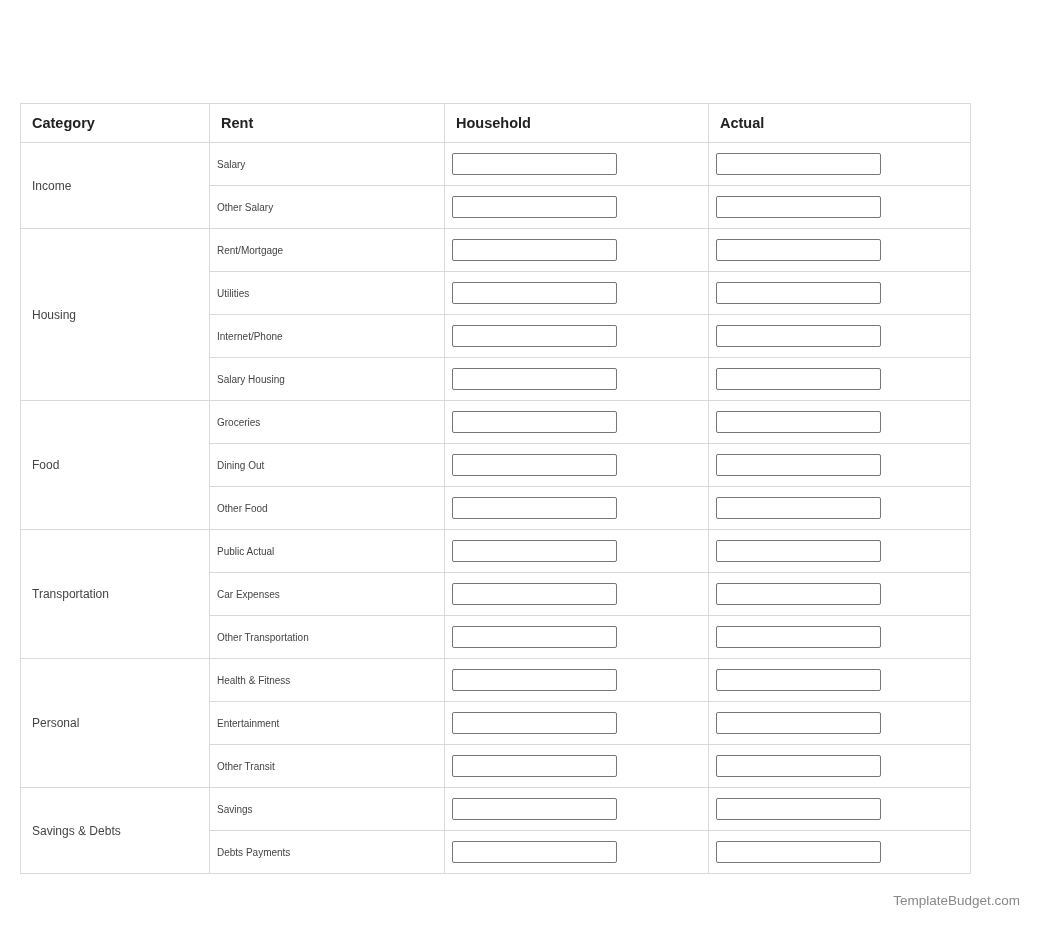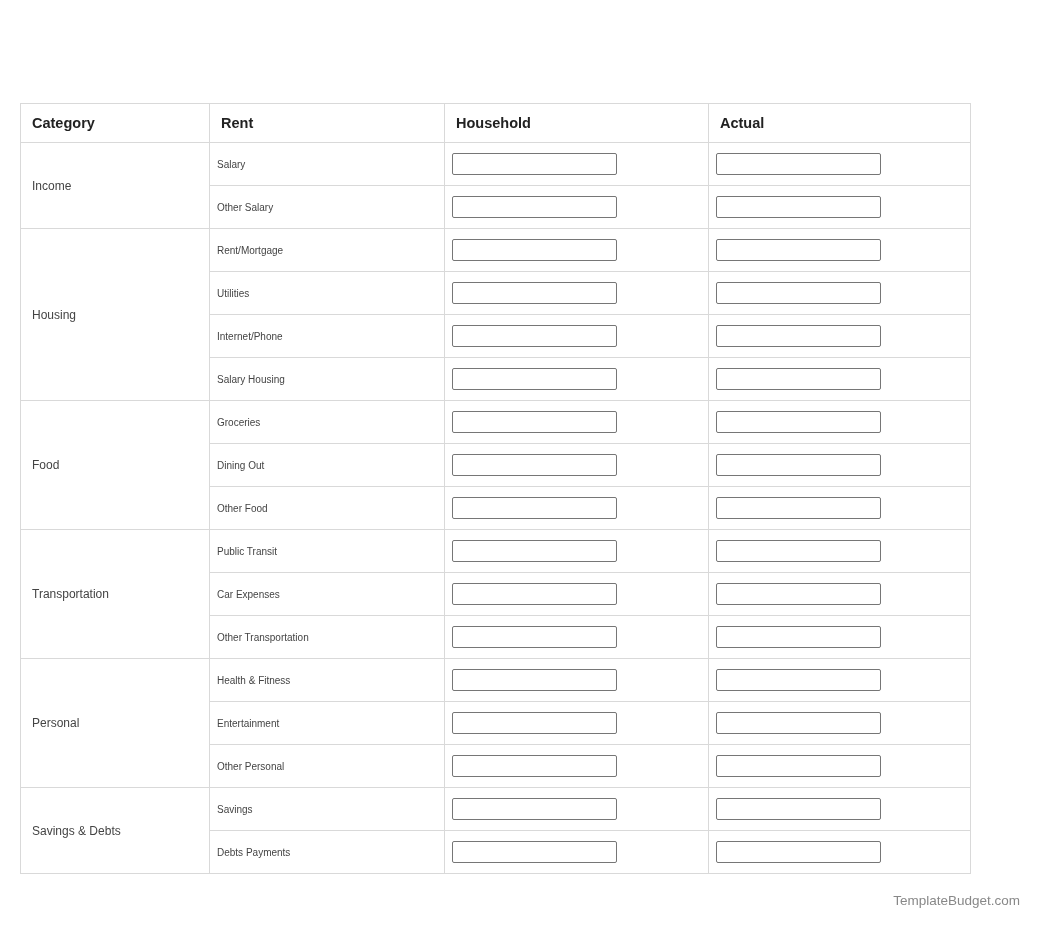--- a/index.html
+++ b/index.html
@@ -257,21 +257,21 @@
           <td class="item-cell">Other Food</td>
           <td class="val-cell">
             <input type="text" class="money-input" placeholder="" value="" style="">
           </td>
           <td class="val-cell">
             <input type="text" class="money-input" placeholder="" value="" style="">
           </td>
         </tr>
         <tr>
           <td class="cat-cell" rowspan="3">Transportation</td>
-          <td class="item-cell">Public Transit</td>
+          <td class="item-cell">Public Actual</td>
           <td class="val-cell">
             <input type="text" class="money-input" placeholder="" value="" style="">
           </td>
           <td class="val-cell">
             <input type="text" class="money-input" placeholder="" value="" style="">
           </td>
         </tr>
         <tr>
           <td class="item-cell">Car Expenses</td>
           <td class="val-cell">
@@ -303,21 +303,21 @@
         <tr>
           <td class="item-cell">Entertainment</td>
           <td class="val-cell">
             <input type="text" class="money-input" placeholder="" value="" style="">
           </td>
           <td class="val-cell">
             <input type="text" class="money-input" placeholder="" value="" style="">
           </td>
         </tr>
         <tr>
-          <td class="item-cell">Other Personal</td>
+          <td class="item-cell">Other Transit</td>
           <td class="val-cell">
             <input type="text" class="money-input" placeholder="" value="" style="">
           </td>
           <td class="val-cell">
             <input type="text" class="money-input" placeholder="" value="" style="">
           </td>
         </tr>
         <tr>
           <td class="cat-cell" rowspan="2">Savings &amp; Debts</td>
           <td class="item-cell">Savings</td>

